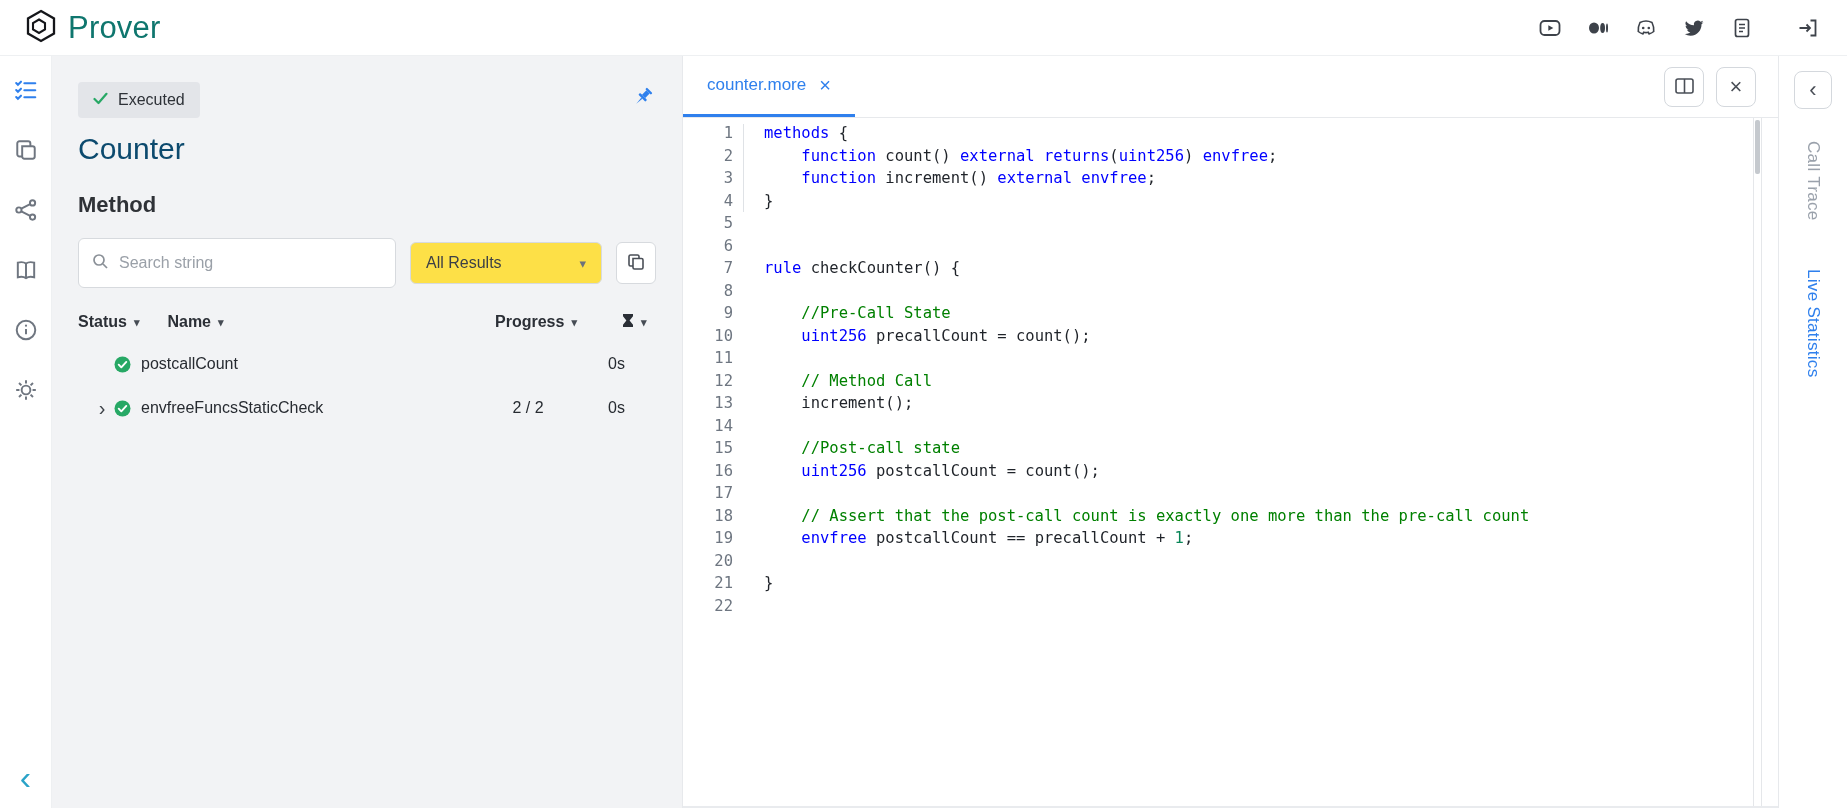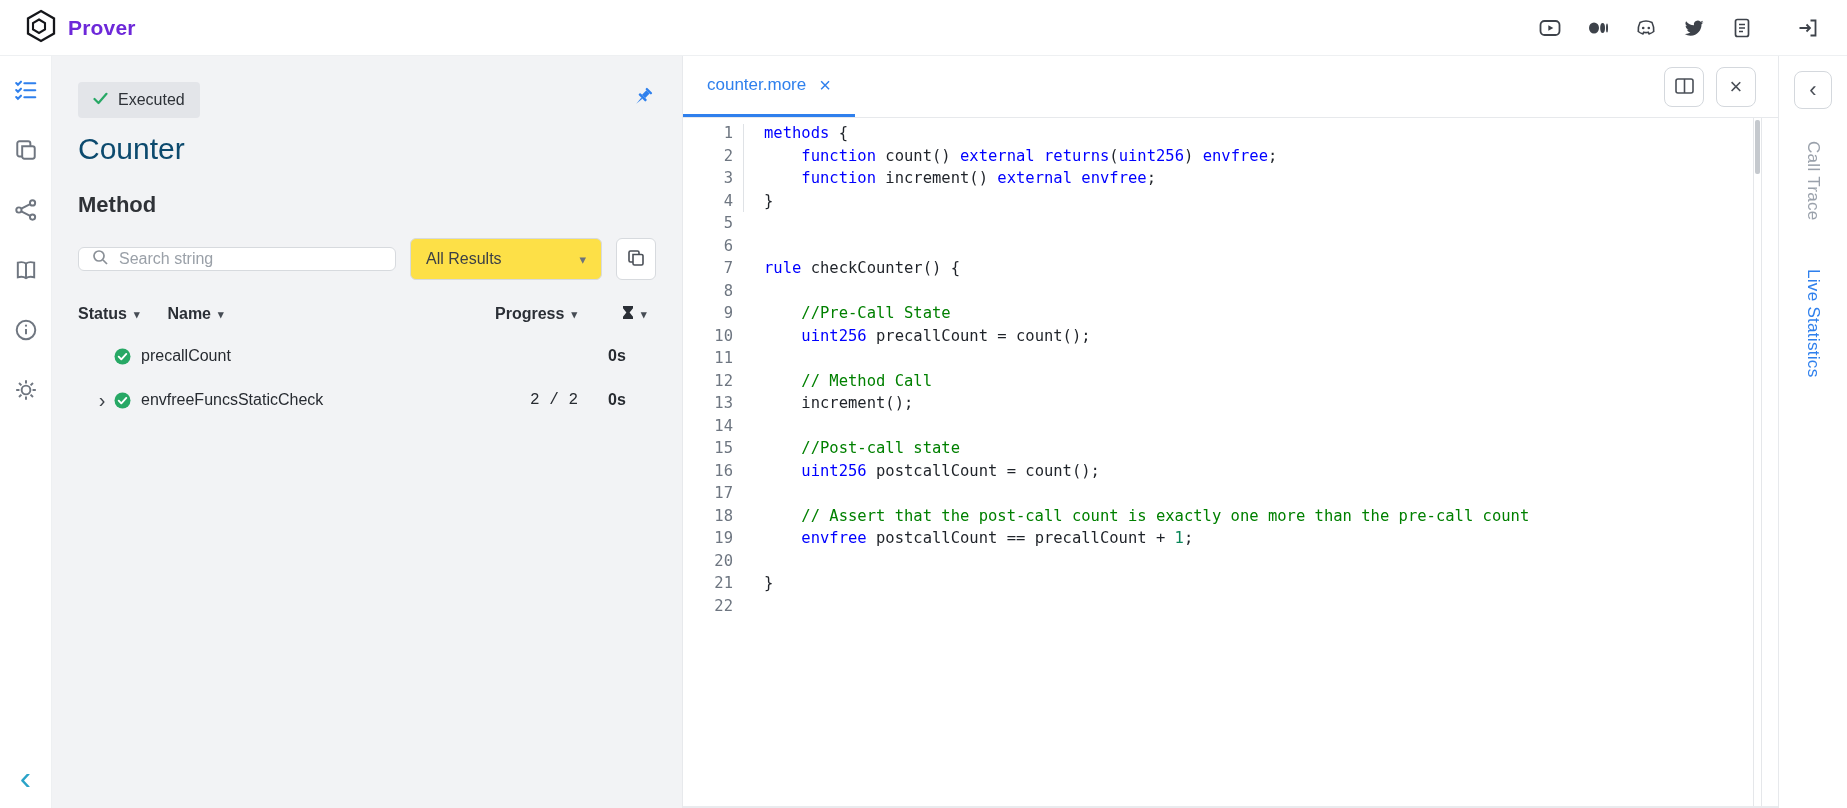--- a/index.html
+++ b/index.html
@@ -5,21 +5,21 @@
   * { margin:0; padding:0; box-sizing:border-box; }
   html,body { width:1847px; height:808px; overflow:hidden; }
   body { font-family:"Liberation Sans", sans-serif; color:#24282f; background:#fff;
          --accent:#2f80ed; --success:#27a865; --kw:#0000ff; --cm:#008000; --num:#098658; --collapse:#2aa3c8; }
   .app { width:1847px; height:808px; display:flex; flex-direction:column; }
 
   
   header { height:56px; flex:0 0 56px; display:flex; align-items:center; justify-content:space-between;
            padding:0 28px 0 24px; background:#fff; border-bottom:1px solid #eef0f2; }
   .brand { display:flex; align-items:center; gap:10px; cursor:pointer; }
-  .brand-name { font-size:21px; font-weight:700; color:#6d28d9; letter-spacing:.2px; }
+  .brand-name { font-size:31px; font-weight:400; color:#0f766e; letter-spacing:.2px; }
   .top-icons { display:flex; align-items:center; gap:25px; }
   .ticon { width:23px; height:23px; display:inline-flex; align-items:center; justify-content:center; cursor:pointer; color:#3d424a; }
   .ticon svg { width:22px; height:22px; }
   .ticon.signout { margin-left:18px; }
 
   .body { flex:1; display:flex; min-height:0; }
 
   
   .rail { width:52px; flex:0 0 52px; background:#fff; border-right:1px solid #eef0f2;
           display:flex; flex-direction:column; align-items:center; padding-top:22px; gap:36px; }
@@ -28,21 +28,21 @@
 
   
   .panel { width:631px; flex:0 0 631px; background:#f2f3f5; border-right:1px solid #e7e9ec; padding-top:26px; }
   .panel-top { display:flex; align-items:flex-start; justify-content:space-between; padding:0 28px 0 26px;text-align:right; }
   .badge { height:36px; display:inline-flex; align-items:center; gap:10px; background:#e3e5e9; border-radius:4px;
            padding:0 15px; font-size:16px; color:#2e3238; }
   .pin-btn { width:22px; height:22px; cursor:pointer; margin-top:4px; }
   .page-title { font-size:30px; font-weight:500; color:#0c4a6e; margin:14px 26px 0; }
   .rules-h { font-size:22px; font-weight:700; color:#2f3237; margin:26px 26px 0; }
   .filters { display:flex; align-items:center; gap:14px; margin:20px 26px 0; }
-  .search { flex:0 0 318px; height:24px; display:flex; align-items:center; gap:10px; background:#fff;
+  .search { flex:0 0 318px; height:50px; display:flex; align-items:center; gap:10px; background:#fff;
             border:1px solid #d7dade; border-radius:6px; padding:0 13px; }
   .search input { border:none; outline:none; background:transparent; font-size:16px; flex:1; color:#333;
                   font-family:"Liberation Sans", sans-serif; }
   .search input::placeholder { color:#9aa0a8; }
   .dropdown { width:201px; height:42px; background:#fde047; border:1px solid #d7dade; border-radius:6px;
               display:flex; align-items:center; justify-content:space-between; padding:0 15px;
               font-size:16px; color:#3c4046; cursor:pointer; }
   .dd-caret { color:#6d737b; font-size:13px; }
   .copy-btn { width:42px; height:42px; background:#fff; border:1px solid #d7dade; border-radius:6px;
               display:flex; align-items:center; justify-content:center; cursor:pointer; }
@@ -53,22 +53,22 @@
   .th { display:inline-flex; align-items:center; gap:7px; cursor:pointer; }
   .thead .col-main { display:flex; gap:28px; }
   .caret { font-size:11px; color:#464c54; }
   .th-progress { justify-self:center; }
   .th-duration { padding-left:28px; }
   .trow { height:44px; font-size:16px; color:#272b31; cursor:pointer; }
   .row-main { display:flex; align-items:center; padding-left:12px; }
   .chev { width:24px; display:flex; justify-content:center; color:#3c4046; font-size:20px; line-height:1; }
   .chev.hidden { visibility:hidden; }
   .rcheck { width:17px; height:17px; margin-right:10px; flex:0 0 17px; }
-  .cell-progress { text-align:right;font-family:Liberation Mono, monospace; }
-  .cell-duration { padding-left:30px;font-weight:bold; }
+  .cell-progress { text-align:center; }
+  .cell-duration { padding-left:30px; }
 
   
   .editor { flex:1; min-width:0; display:flex; flex-direction:column; background:#fff; position:relative;
             border-bottom:2px solid #e9ebee; }
   .tabbar { height:62px; flex:0 0 62px; display:flex; align-items:stretch; border-bottom:1px solid #e7e9ec; }
   .tab { display:flex; align-items:center; gap:13px; padding:0 24px; font-size:17px; color:var(--accent);
          border-bottom:3px solid var(--accent); cursor:pointer; }
   .tab-close { font-size:20px; line-height:1; cursor:pointer; }
   .tab-actions { margin-left:auto; display:flex; align-items:center; gap:12px; padding-right:22px; }
   .sq-btn { width:40px; height:40px; border:1px solid #d4d8dd; border-radius:8px; background:#fff;
@@ -273,21 +273,21 @@
 
         <div class="trow">
           <div class="row-main">
             <span class="chev hidden">›</span>
             <span class="rcheck">
               <svg viewBox="0 0 17 17">
                   <circle cx="8.5" cy="8.5" r="8" fill="#27a865"></circle>
                   <path d="M4.7 8.7l2.6 2.6 5-5.4" stroke="#fff" stroke-width="1.9" fill="none" stroke-linecap="round" stroke-linejoin="round"></path>
                 </svg>
             </span>
-            <span>precallCount</span>
+            <span>postcallCount</span>
           </div>
           <span class="cell-progress"></span>
           <span class="cell-duration">0s</span>
         </div>
 
         <div class="trow">
           <div class="row-main">
             <span class="chev">›</span>
             <span class="rcheck">
               <svg viewBox="0 0 17 17">

